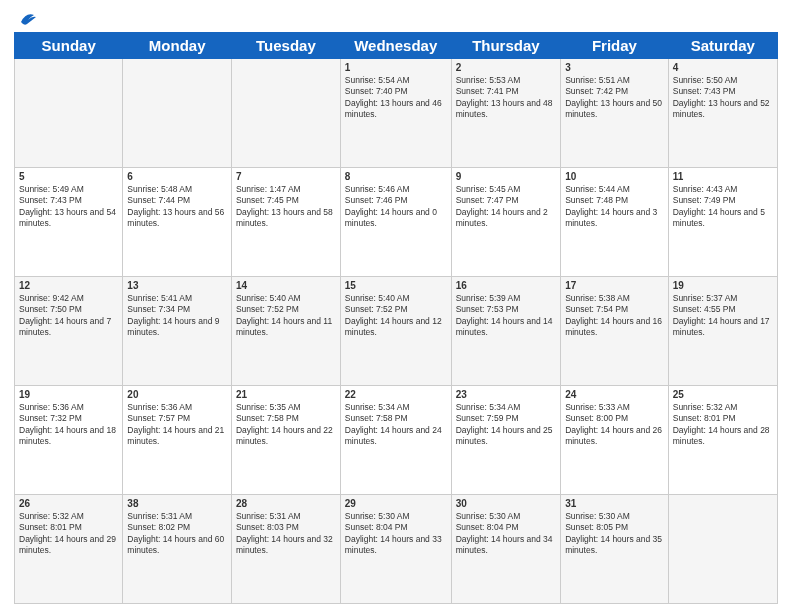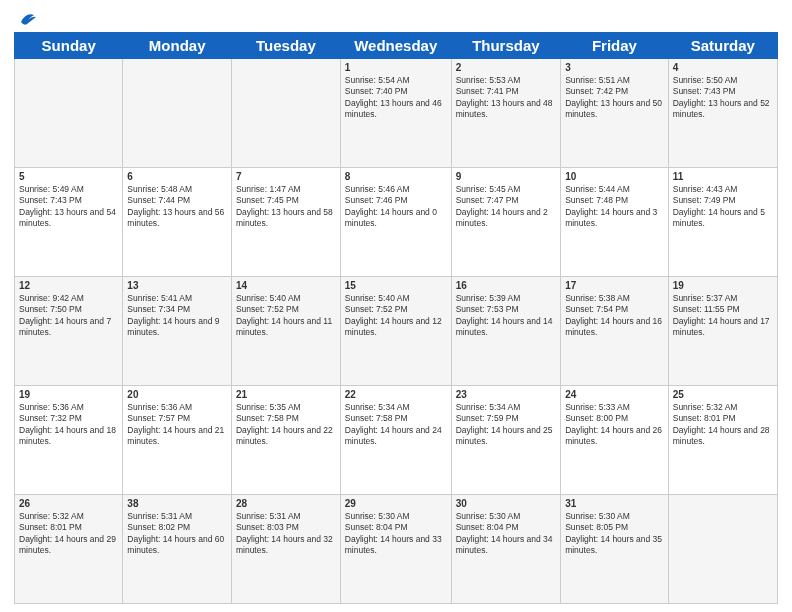--- a/index.html
+++ b/index.html
@@ -277,21 +277,21 @@
         <div class="cell-content">
           <span>Sunrise: 5:38 AM</span><br>
           <span>Sunset: 7:54 PM</span><br>
           <span>Daylight: 14 hours and 16 minutes.</span>
         </div>
           </td>
           <td>
             <span class="day-number">19</span>
         <div class="cell-content">
           <span>Sunrise: 5:37 AM</span><br>
-          <span>Sunset: 11:55 PM</span><br>
+          <span>Sunset: 4:55 PM</span><br>
           <span>Daylight: 14 hours and 17 minutes.</span>
         </div>
           </td>
         </tr>
         <tr>
           <td>
             <span class="day-number">19</span>
         <div class="cell-content">
           <span>Sunrise: 5:36 AM</span><br>
           <span>Sunset: 7:32 PM</span><br>

